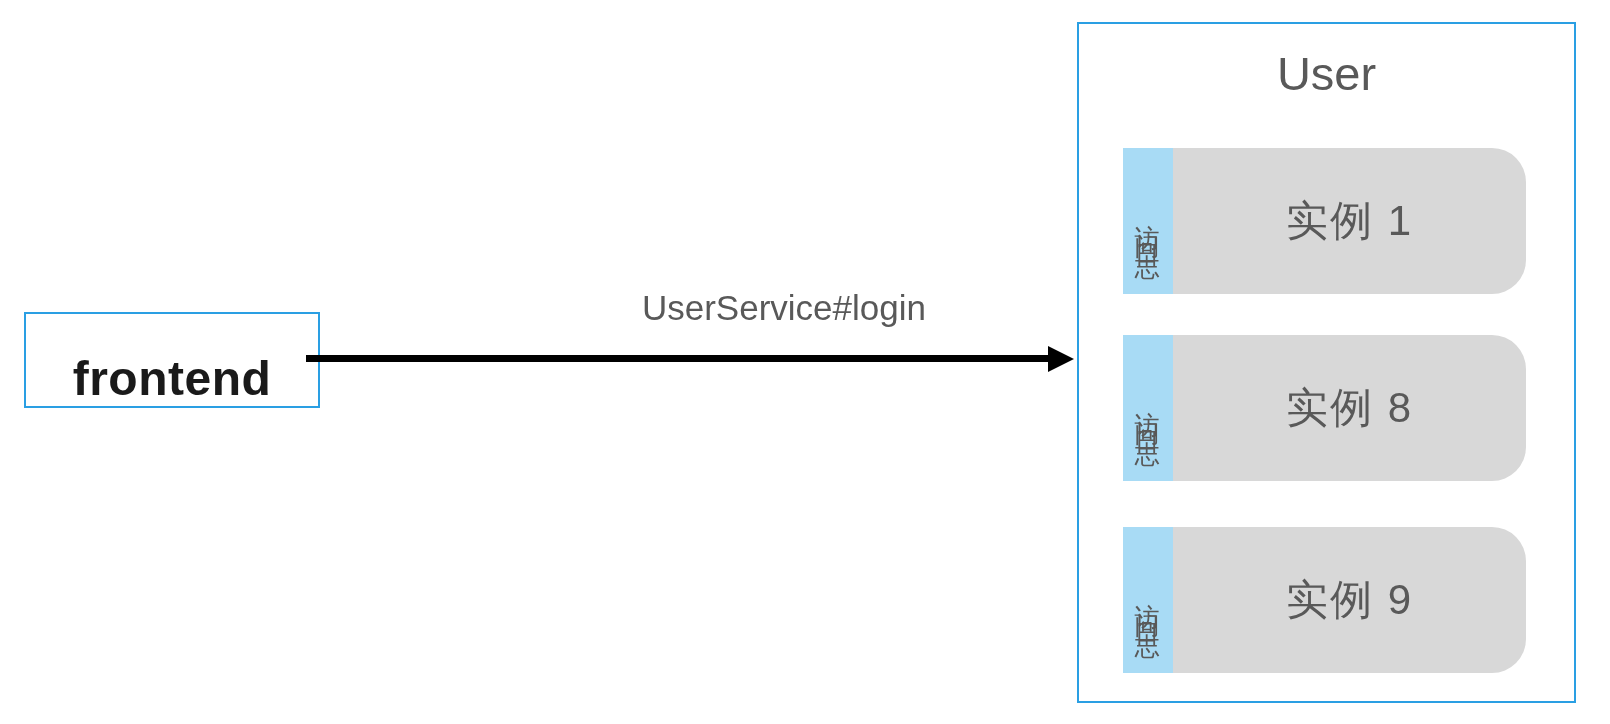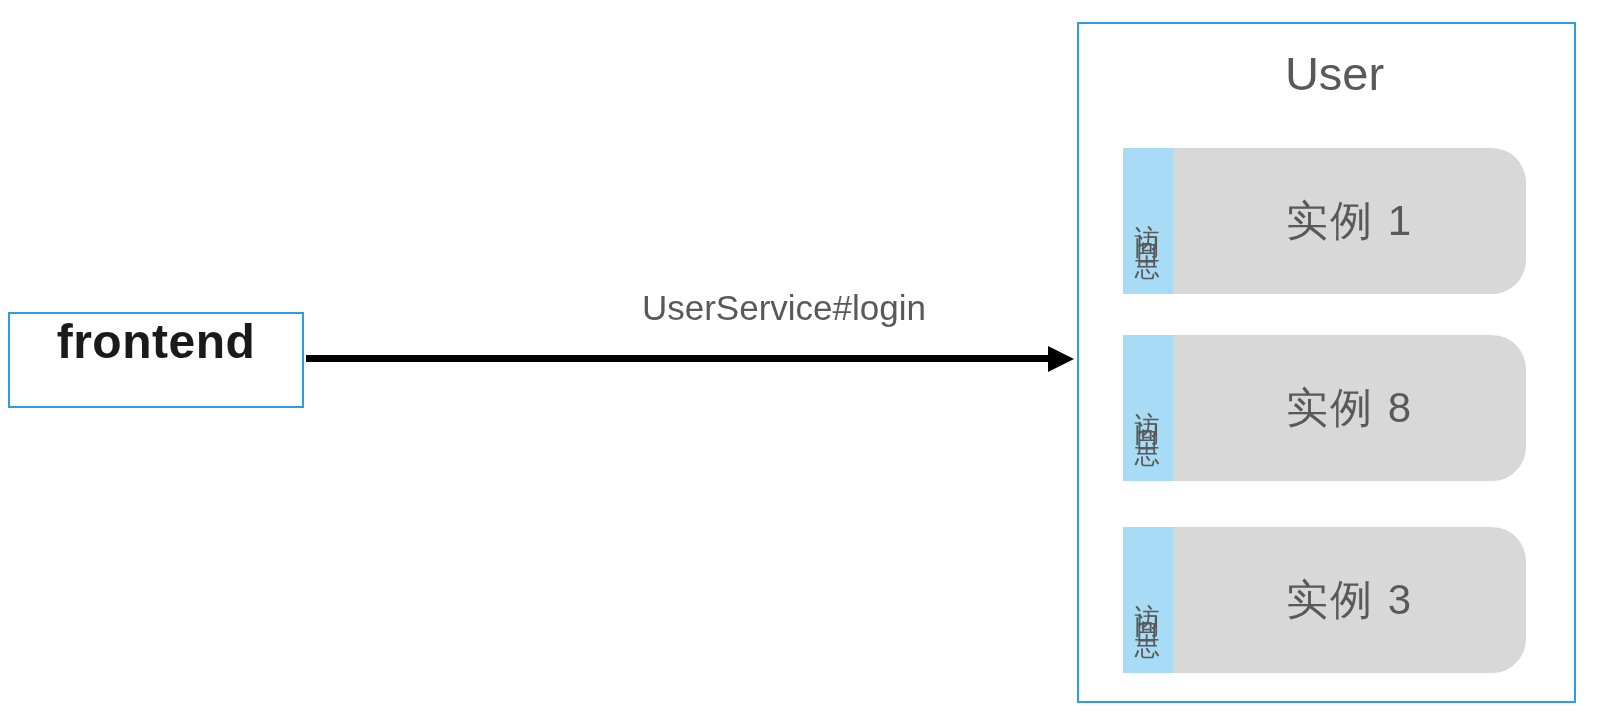--- a/index.html
+++ b/index.html
@@ -19,25 +19,25 @@
   }
   .canvas {
     position: relative;
     width: 1610px; height: 724px;
     background: #ffffff;
   }
 
   
   .frontend-box {
     position: absolute;
-    left: 8px; top: 312px;
+    left: 24px; top: 312px;
     width: 296px; height: 96px;
     background: #ffffff;
     border: 2px solid var(--box-border-blue);
-    display: flex; align-items: flex-start; justify-content: center;
+    display: flex; align-items: flex-end; justify-content: center;
     font-size: 48px; font-weight: bold;
     color: var(--frontend-text);
     letter-spacing: 0.5px;
   }
 
   
   .arrow-line {
     position: absolute;
     left: 306px; top: 355px;
     width: 744px; height: 7px;
@@ -69,21 +69,20 @@
     background: #ffffff;
     border: 2px solid var(--box-border-blue);
   }
   .user-title {
     position: absolute;
     left: 0; top: 22px;
     width: 100%;
     text-align: center;
     font-size: 47px;
     color: var(--text-gray);
-    margin-left: 8px;
   }
 
   .instance-row {
     position: absolute;
     left: 44px;
     width: 403px; height: 146px;
     display: flex;
     align-items: stretch;
   }
   .row-1 { top: 124px; }
@@ -140,18 +139,18 @@
     <div class="instance-row row-2">
       <div class="log-strip">访问日志</div>
       <div class="instance-box">
         <span>实例 8</span>
       </div>
     </div>
 
     <div class="instance-row row-3">
       <div class="log-strip">访问日志</div>
       <div class="instance-box">
-        <span>实例 3</span>
+        <span>实例 9</span>
       </div>
     </div>
   </div>
 
 </div>
 
 </body></html>

